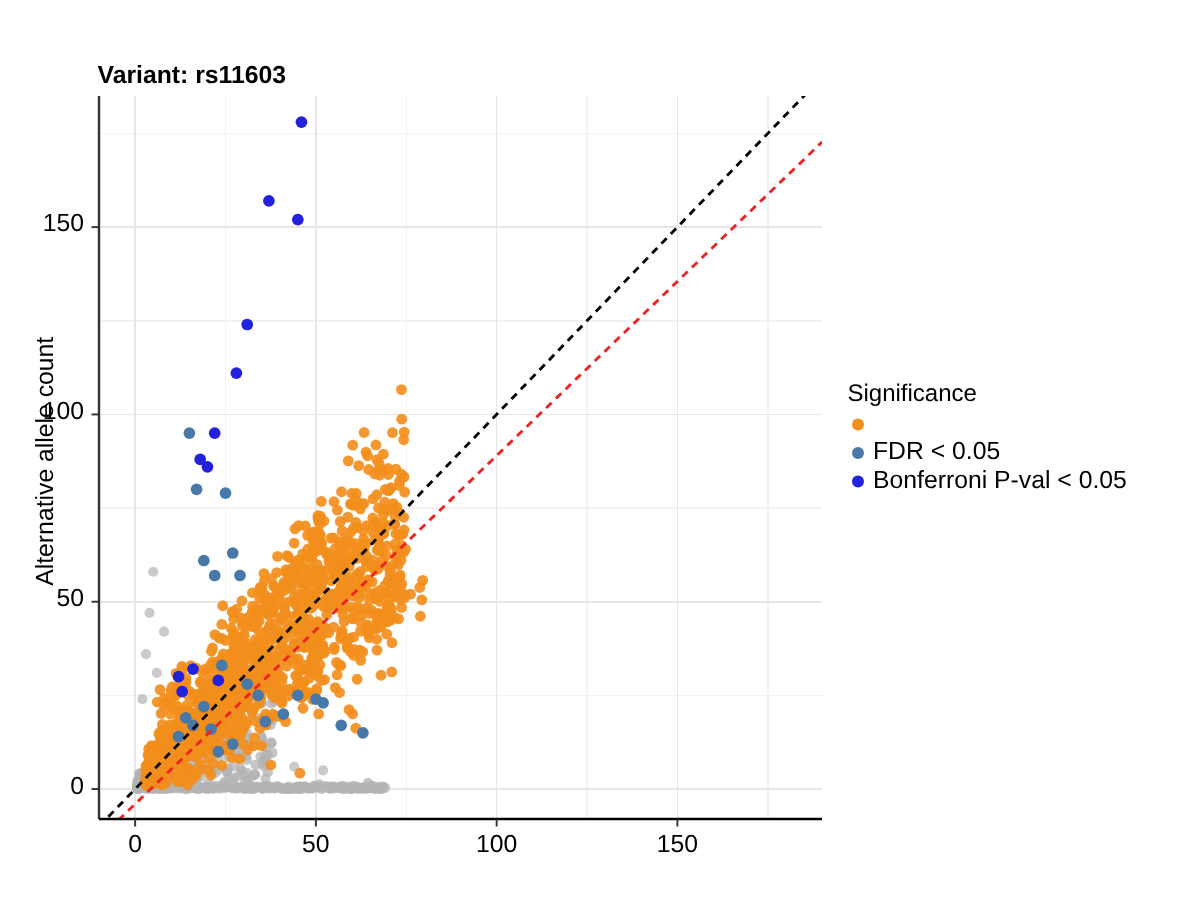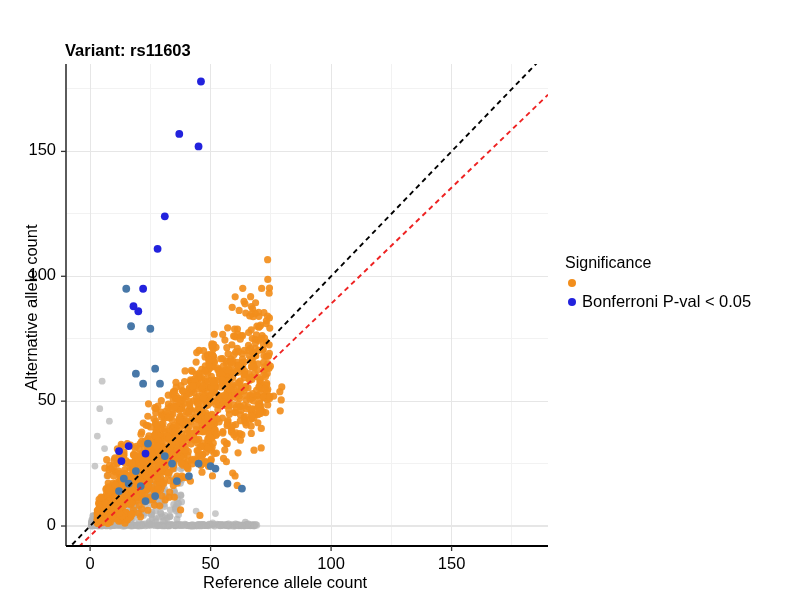--- a/index.html
+++ b/index.html
@@ -2396,21 +2396,20 @@
         <line x1="210.6" y1="530" x2="210.6" y2="535"></line>
         <line x1="331.1" y1="530" x2="331.1" y2="535"></line>
         <line x1="451.6" y1="530" x2="451.6" y2="535"></line>
         <line x1="66" y1="510.020725388601" x2="61" y2="510.020725388601"></line>
         <line x1="66" y1="385.1502590673575" x2="61" y2="385.1502590673575"></line>
         <line x1="66" y1="260.27979274611397" x2="61" y2="260.27979274611397"></line>
         <line x1="66" y1="135.40932642487047" x2="61" y2="135.40932642487047"></line>
       </g>
   </svg>
 
-  <div class="axis-label" id="x-axis-label">Reference allele count</div>
   <div class="axis-label" id="y-axis-label">Alternative allele count</div>
 
   <div id="tick-labels">
       <div class="tick-label xtick" style="left: 60.1px; top: 538px;">0</div>
       <div class="tick-label xtick" style="left: 180.6px; top: 538px;">50</div>
       <div class="tick-label xtick" style="left: 301.1px; top: 538px;">100</div>
       <div class="tick-label xtick" style="left: 421.6px; top: 538px;">150</div>
       <div class="tick-label ytick" style="left: -4px; top: 499.021px;">0</div>
       <div class="tick-label ytick" style="left: -4px; top: 374.15px;">50</div>
       <div class="tick-label ytick" style="left: -4px; top: 249.28px;">100</div>
@@ -2420,20 +2419,26 @@
   <div id="legend">
     <div id="legend-title">Significance</div>
     <div id="legend-items">
         <div class="legend-row">
           <span class="legend-key">
             <span class="legend-dot" style="background: rgb(242, 142, 28);"></span>
           </span>
         </div>
         <div class="legend-row">
           <span class="legend-key">
+            <span class="legend-dot" style="background: rgb(72, 120, 168);"></span>
+          </span>
+          <span class="legend-text">FDR &lt; 0.05</span>
+        </div>
+        <div class="legend-row">
+          <span class="legend-key">
             <span class="legend-dot" style="background: rgb(34, 34, 221);"></span>
           </span>
           <span class="legend-text">Bonferroni P-val &lt; 0.05</span>
         </div>
       </div>
   </div>
 
 </div>
 
 </body></html>

